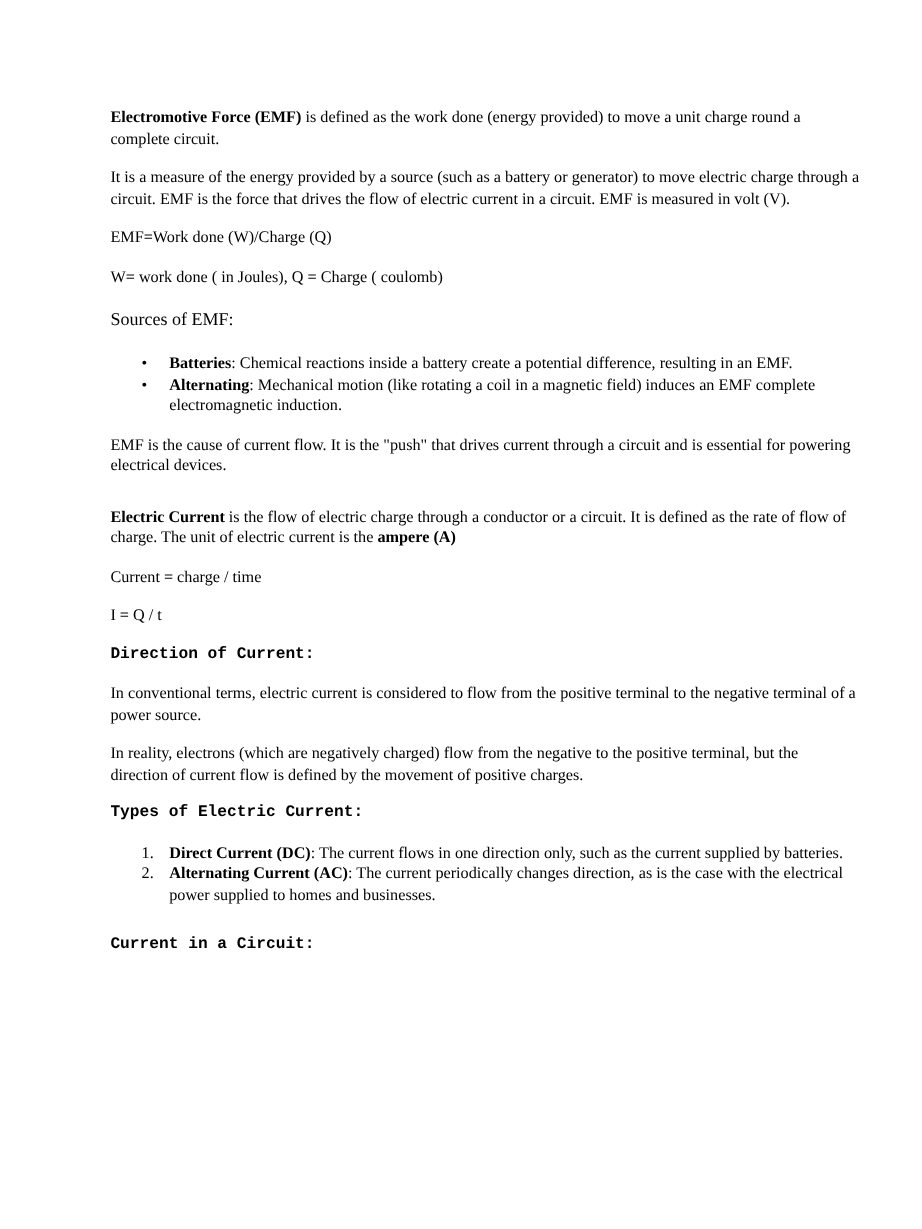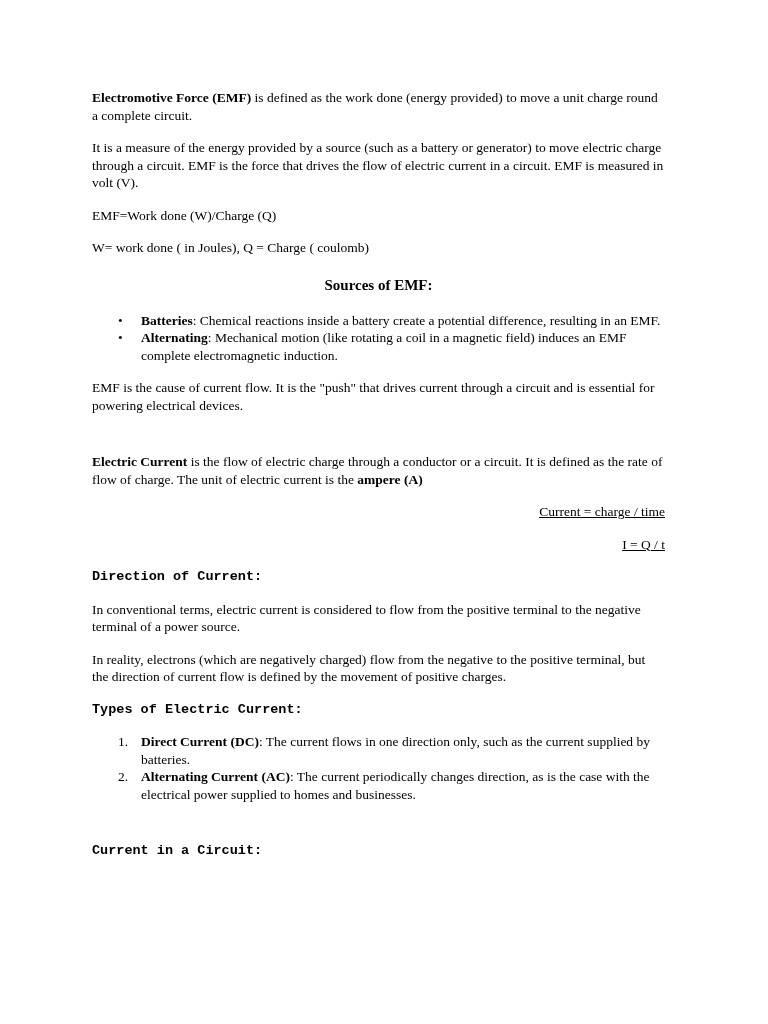--- a/index.html
+++ b/index.html
@@ -11,42 +11,41 @@
     width: 768px;
     height: 1024px;
     font-family: "Liberation Serif", serif;
     color: #000000;
     overflow: hidden;
   }
   .page {
     box-sizing: border-box;
     width: 768px;
     height: 1024px;
-    padding: 89px 103px 0 92px;
+    padding: 89px 52px 0 92px;
     font-size: 13.5px;
     line-height: 17.5px;
   }
   p {
     margin: 0 0 15px 0;
   }
   strong { font-weight: bold; }
-  .centered { text-align: right; text-decoration: underline; }
+  .centered { text-align: left; }
   .section-heading {
-    font-weight: bold;
+    font-weight: normal;
     font-size: 15px;
     line-height: 19px;
     margin: 19px 0 17px 0;
-    text-align: center;
   }
   .sub-heading {
     font-weight: bold;
     margin: 0 0 15px 0;
     font-family: Liberation Mono, monospace;
   }
-  .gap-large { margin-top: 39px; }
+  .gap-large { margin-top: 25px; }
   .list { margin: 0 0 15px 0; }
   .list-item {
     display: flex;
     padding-left: 26px;
     margin: 0;
   }
   .marker {
     flex: none;
     width: 23px;
   }

